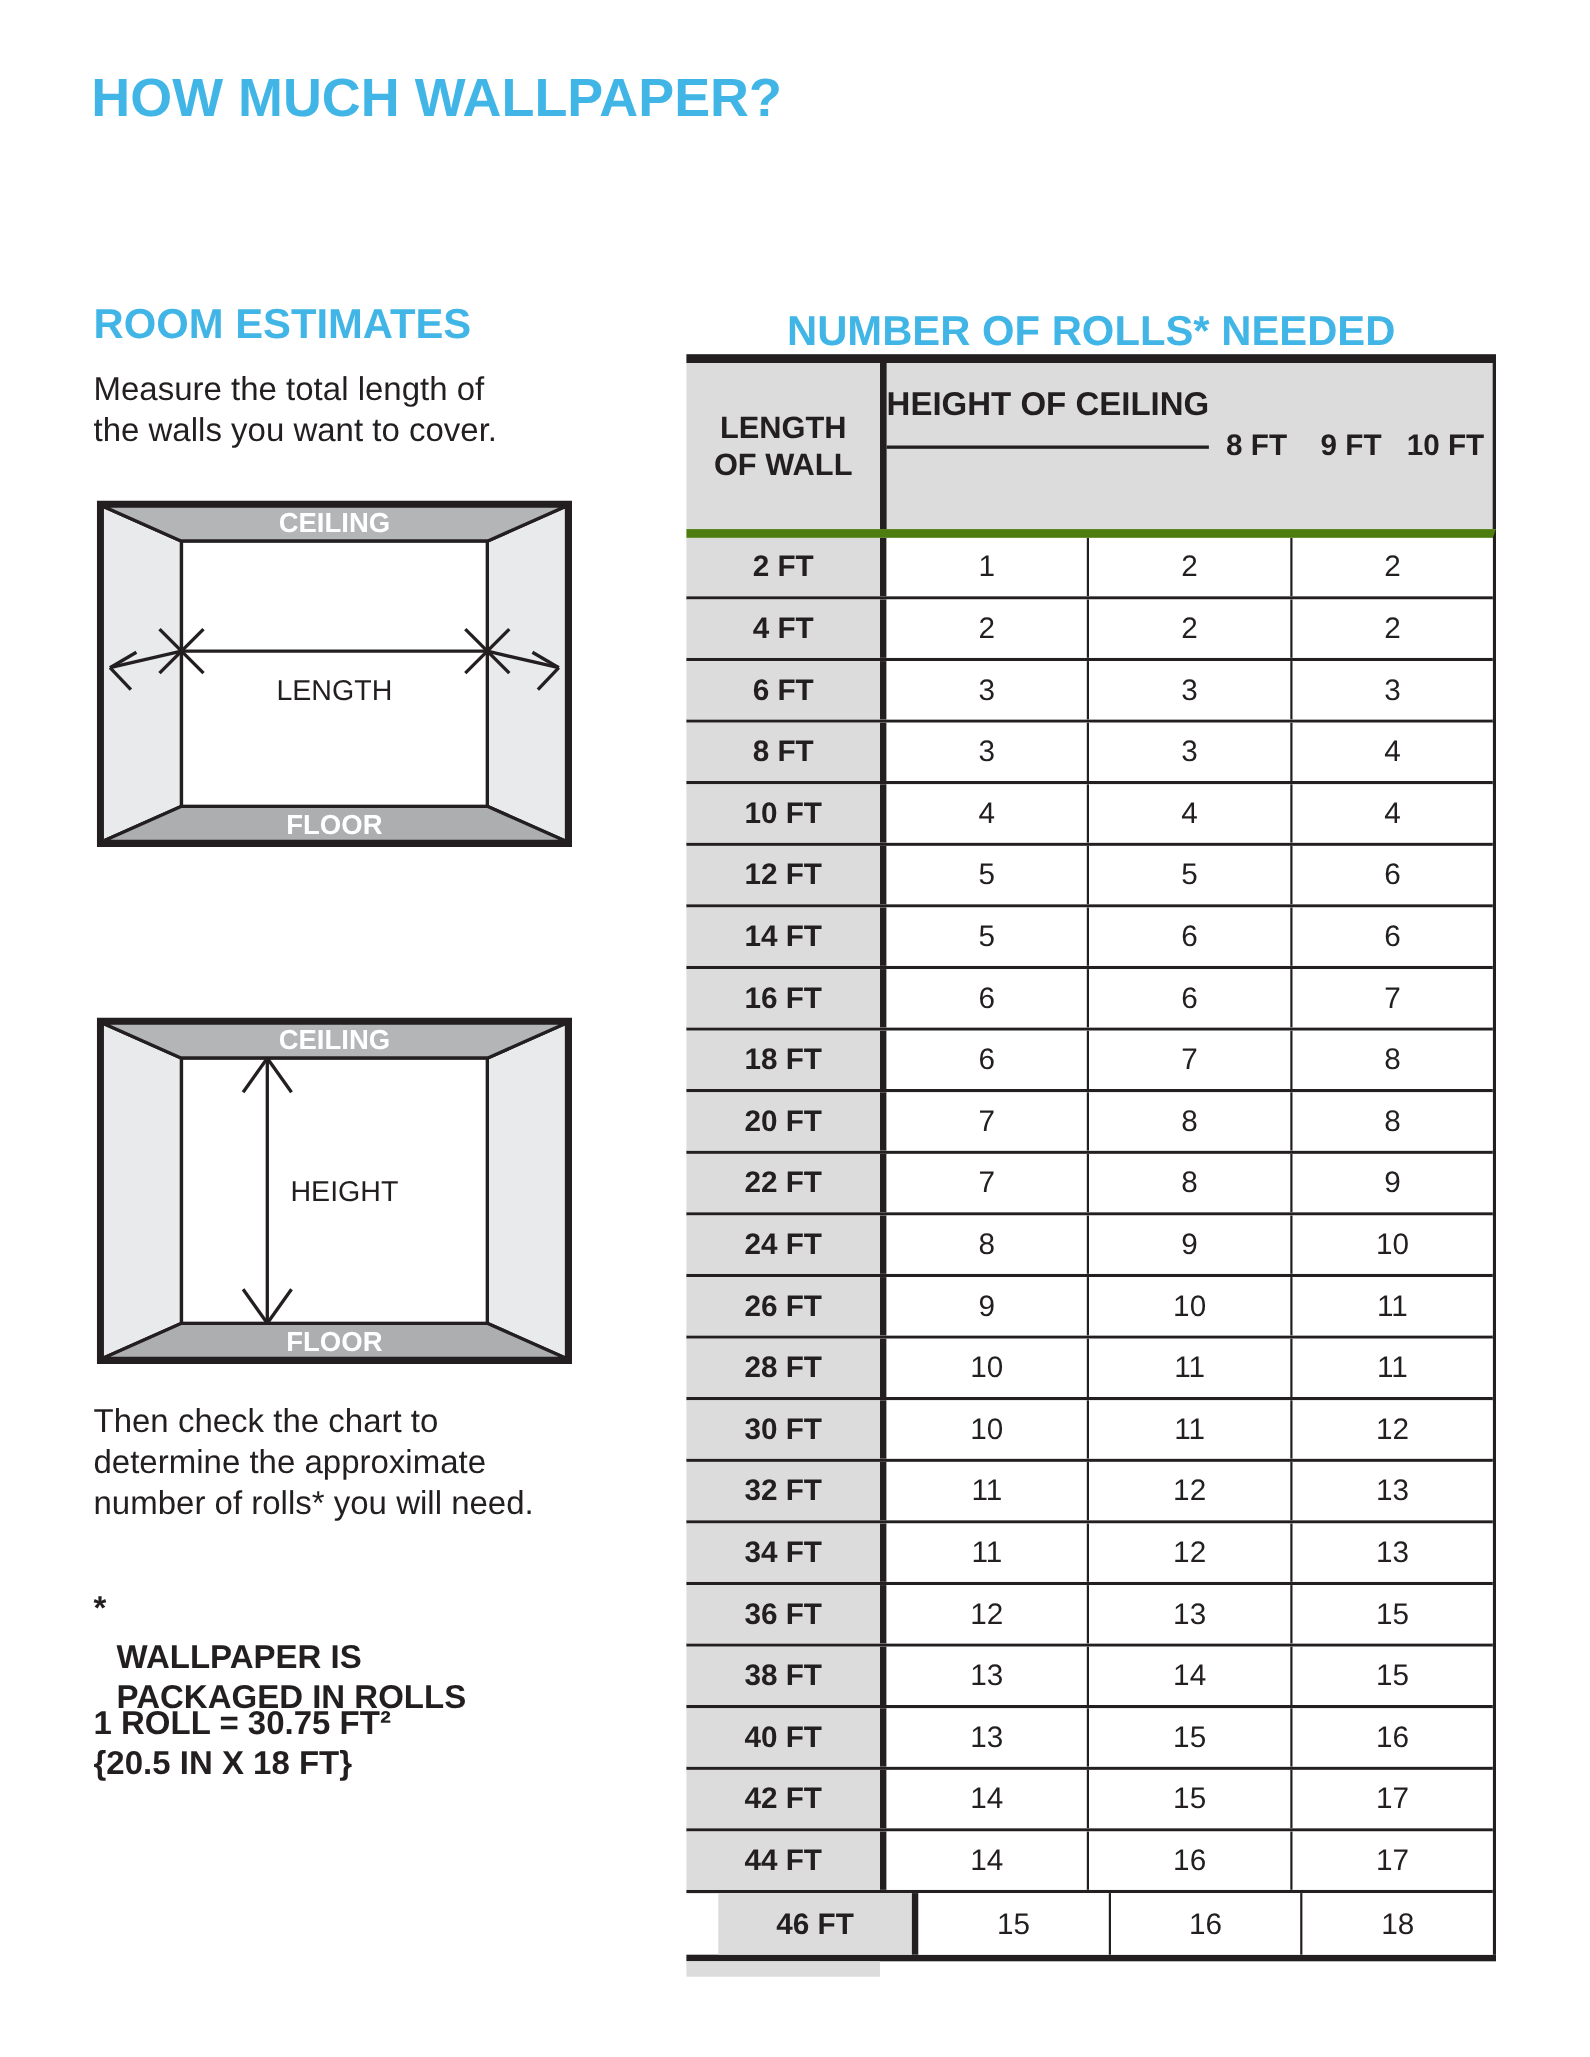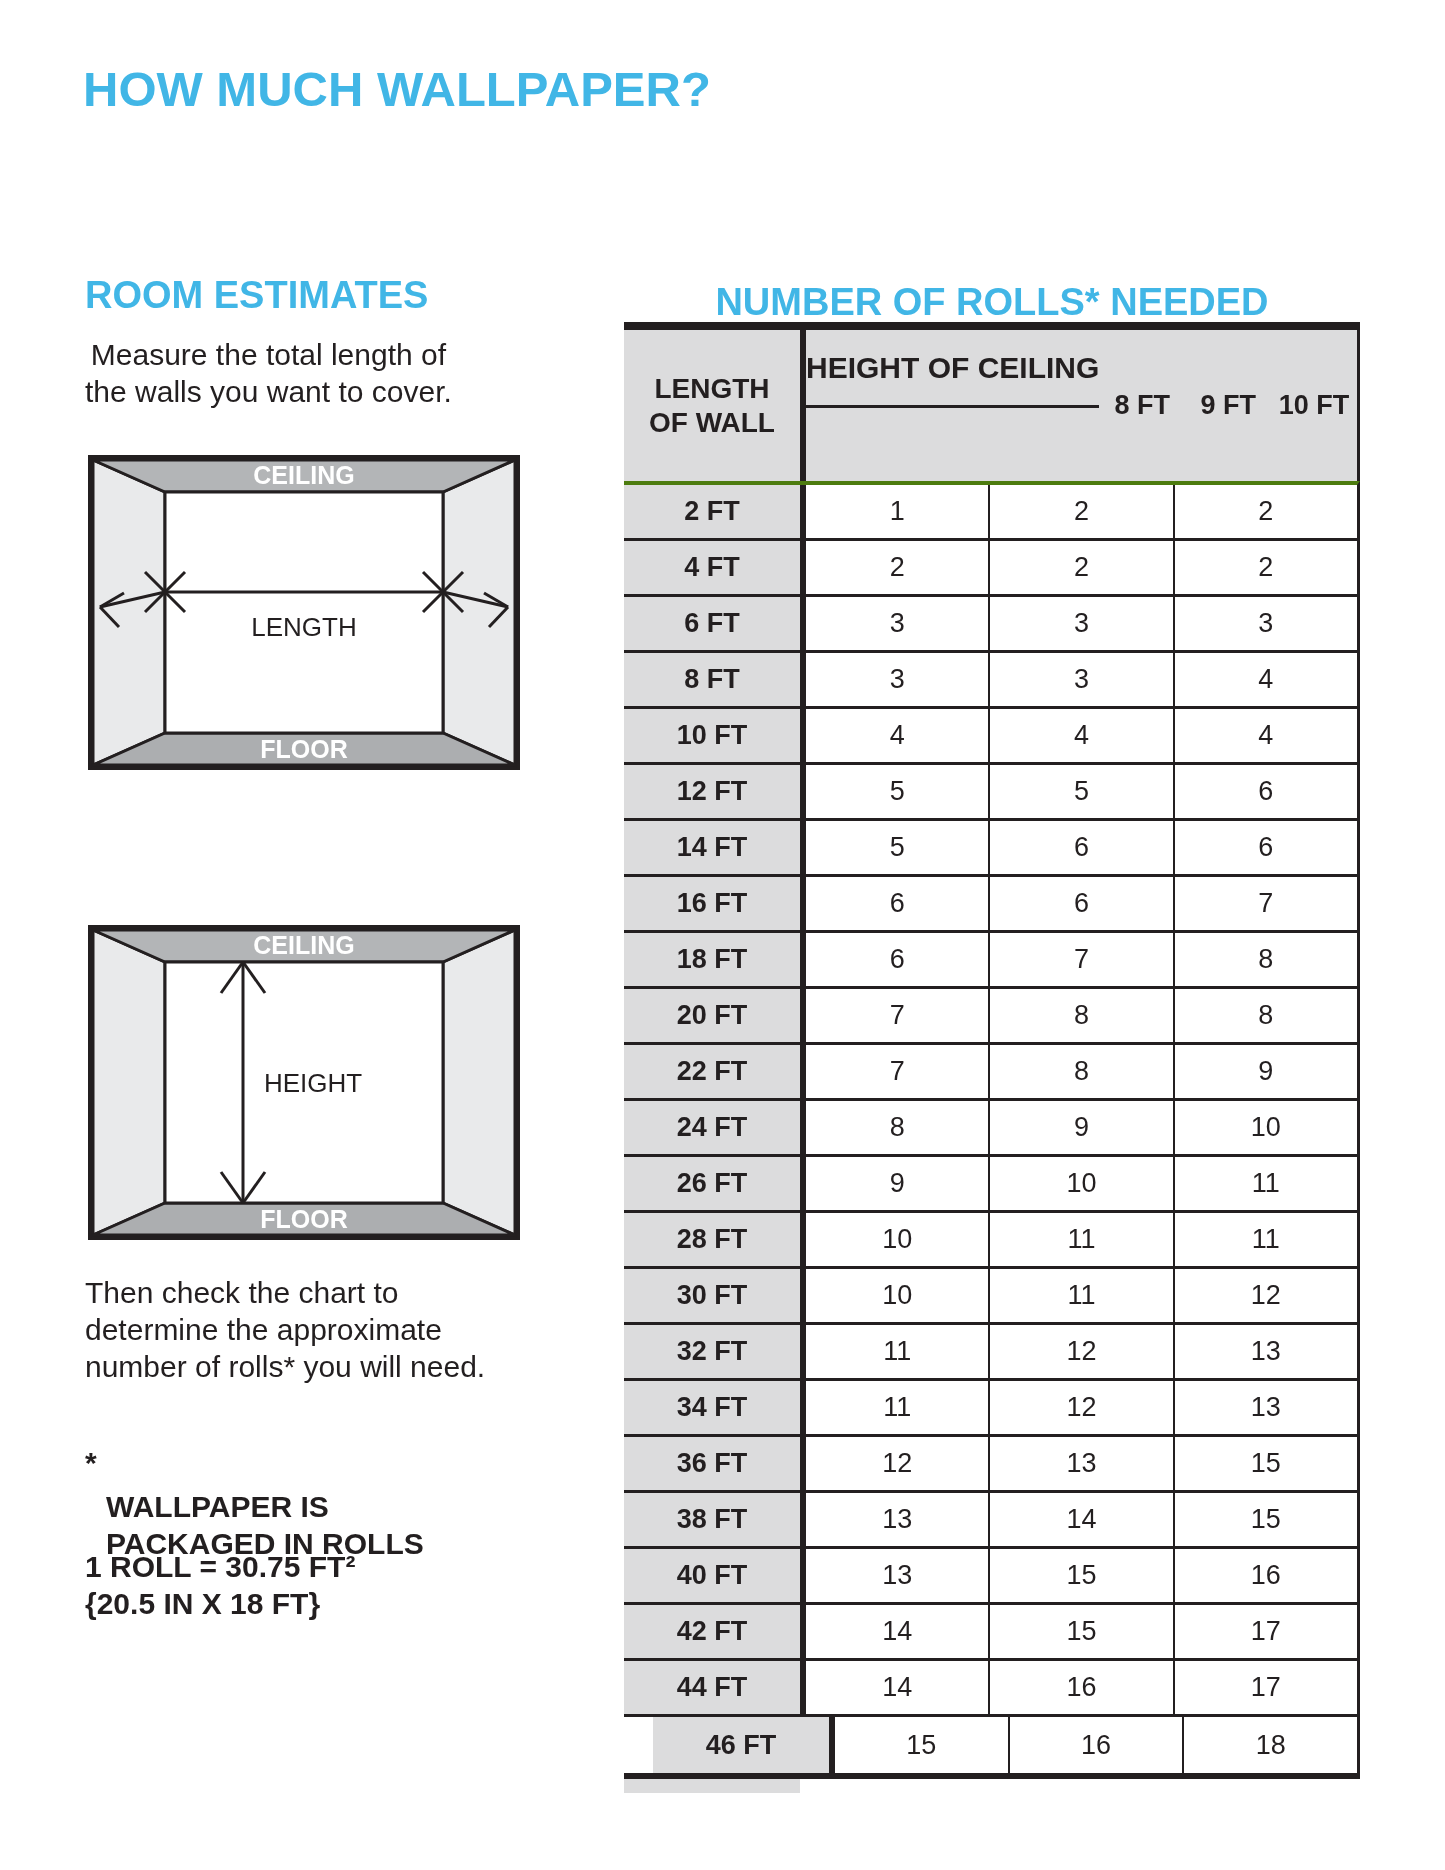--- a/index.html
+++ b/index.html
@@ -25,21 +25,21 @@
   .t-topbar{height:8px;background:#231f20;}
   .t-hdr{display:flex;height:151px;background:#dcdcdd;border-right:3px solid #231f20;box-sizing:border-box;}
   .t-corner{width:176px;flex:0 0 176px;border-right:6px solid #231f20;display:flex;align-items:center;
             justify-content:center;text-align:center;font-weight:bold;font-size:28px;line-height:34px;
             white-space:pre-line;}
   .t-hdr-right{flex:1;display:flex;flex-direction:row;}
   .t-group{height:78px;box-sizing:border-box;border-bottom:3px solid #231f20;display:flex;
            align-items:center;justify-content:center;font-weight:bold;font-size:30px;}
   .t-subhdr{flex:1;display:flex;align-items:center;font-weight:bold;font-size:27px;}
   .t-subhdr span{flex:1;text-align:center;}
-  .t-body{border-top:4px solid #4d7c0f;border-right:3px solid #231f20;box-sizing:border-box;}
+  .t-body{border-top:8px solid #4d7c0f;border-right:3px solid #231f20;box-sizing:border-box;}
   .trow{display:flex;height:56px;box-sizing:border-box;border-bottom:3px solid #231f20;}
   .trow:last-child{border-bottom:none;padding-left:29px;}
   .tlabel{width:176px;flex:0 0 176px;background:#dcdcdd;border-right:6px solid #231f20;
           display:flex;align-items:center;justify-content:center;font-weight:bold;font-size:27px;}
   .tcell{flex:1;display:flex;align-items:center;justify-content:center;font-size:27px;
          border-left:2px solid #231f20;background:#fff;}
   .tcell.first{border-left:none;}
   .t-bottombar{height:6px;background:#231f20;}
   .t-stub{width:176px;height:14px;background:#dcdcdd;}
 </style>
@@ -47,21 +47,21 @@
 <body>
 
 <div class="page">
 
   <div class="page-title accent">HOW MUCH WALLPAPER?</div>
 
   <div class="section-heading room-estimates accent">ROOM ESTIMATES</div>
 
   <div class="section-heading rolls-heading accent">NUMBER OF ROLLS* NEEDED</div>
 
-  <div class="copy" style="top:336px;text-align:center;">Measure the total length of
+  <div class="copy" style="top:336px;">Measure the total length of
 the walls you want to cover.</div>
 
   <div class="diagram" style="top:455px;">
     <svg width="432" height="315" viewBox="0 0 432 315">
       <rect x="2.5" y="2.5" width="427" height="310" fill="#ffffff" stroke="#231f20" stroke-width="5"></rect>
       <polygon points="5,5 77,37 77,278 5,310" fill="#e9eaeb" stroke="#231f20" stroke-width="3"></polygon>
       <polygon points="355,37 427,5 427,310 355,278" fill="#e9eaeb" stroke="#231f20" stroke-width="3"></polygon>
       <polygon points="5,5 427,5 355,37 77,37" fill="#b3b5b7" stroke="#231f20" stroke-width="3"></polygon>
       <polygon points="77,278 355,278 427,310 5,310" fill="#acaeb0" stroke="#231f20" stroke-width="3"></polygon>
       <rect x="77" y="37" width="278" height="241" fill="#ffffff" stroke="#231f20" stroke-width="3"></rect>

